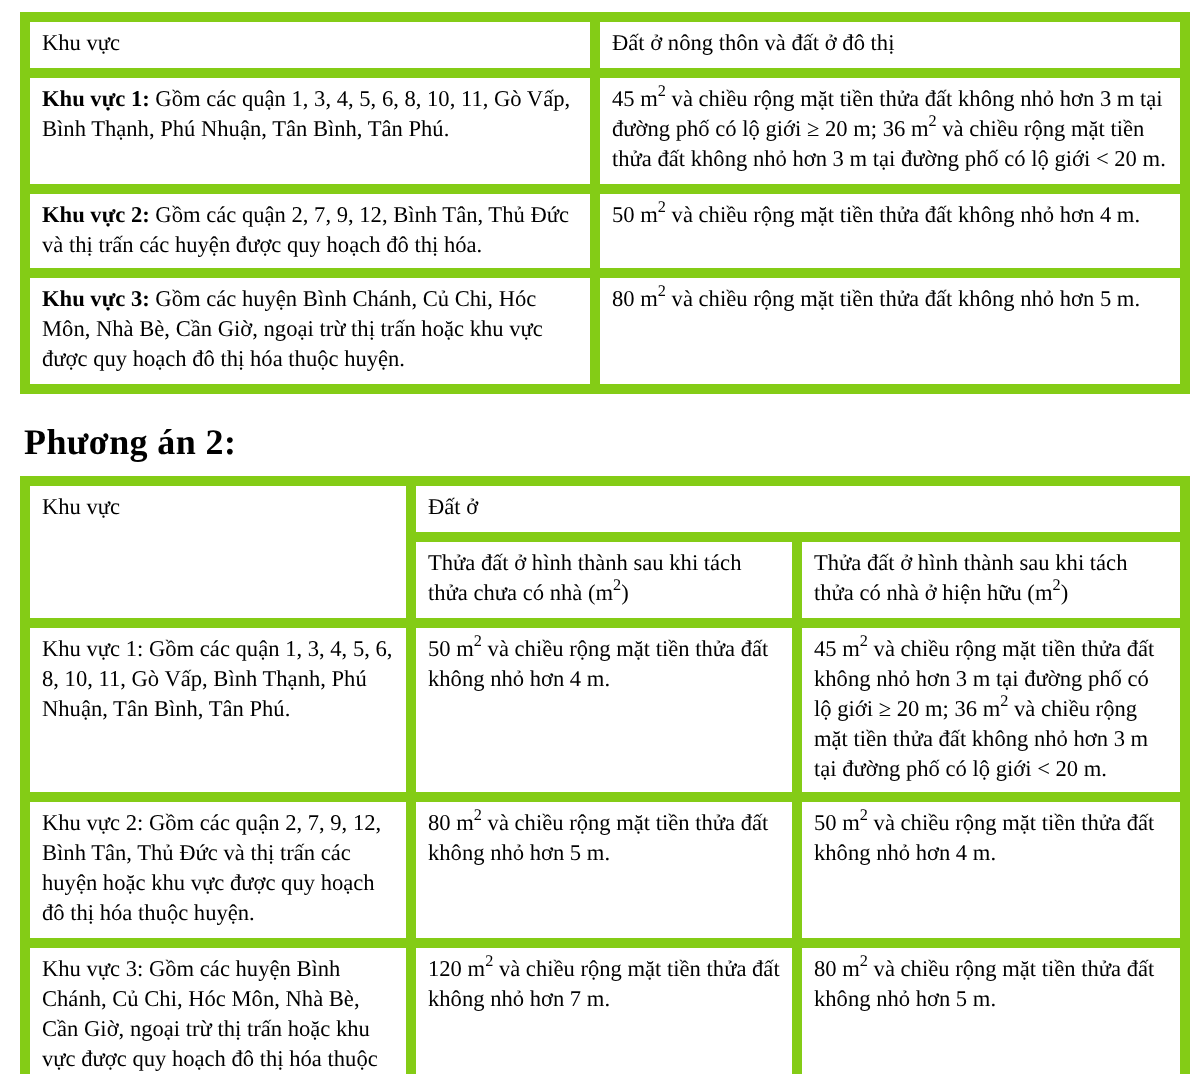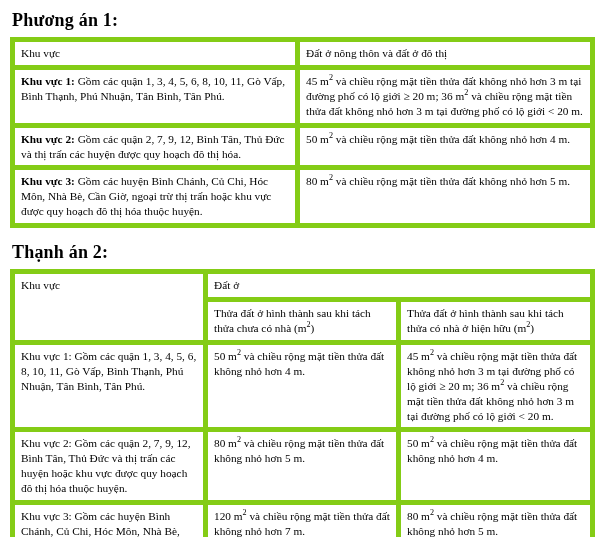--- a/index.html
+++ b/index.html
@@ -69,21 +69,20 @@
   }
   .row-tall td {
     height: 46px;
   }
 </style>
 </head>
 <body>
 
 <div class="page">
 
-  <div class="section-title">Phương án 1:</div>
 
   <table class="doc-table">
     <colgroup>
       <col class="p1-c1">
       <col class="p1-c2">
     </colgroup>
     <thead>
       <tr>
         <th class="hdr">Khu vực</th>
         <th class="hdr">Đất ở nông thôn và đất ở đô thị</th>
@@ -98,21 +97,21 @@
         <td class="cell-label"><span class="bold">Khu vực 2:</span><span> Gồm các quận 2, 7, 9, 12, Bình Tân, Thủ Đức và thị trấn các huyện được quy hoạch đô thị hóa.</span></td>
         <td>50 m<sup>2</sup> và chiều rộng mặt tiền thửa đất không nhỏ hơn 4 m.</td>
       </tr>
       <tr>
         <td class="cell-label"><span class="bold">Khu vực 3:</span><span> Gồm các huyện Bình Chánh, Củ Chi, Hóc Môn, Nhà Bè, Cần Giờ, ngoại trừ thị trấn hoặc khu vực được quy hoạch đô thị hóa thuộc huyện.</span></td>
         <td>80 m<sup>2</sup> và chiều rộng mặt tiền thửa đất không nhỏ hơn 5 m.</td>
       </tr>
     </tbody>
   </table>
 
-  <div class="section-title second">Thạnh án 2:</div>
+  <div class="section-title second">Phương án 2:</div>
 
   <table class="doc-table">
     <colgroup>
       <col class="p2-c1">
       <col class="p2-c2">
       <col class="p2-c3">
     </colgroup>
     <thead>
       <tr>
         <th class="hdr" rowspan="2">Khu vực</th>

